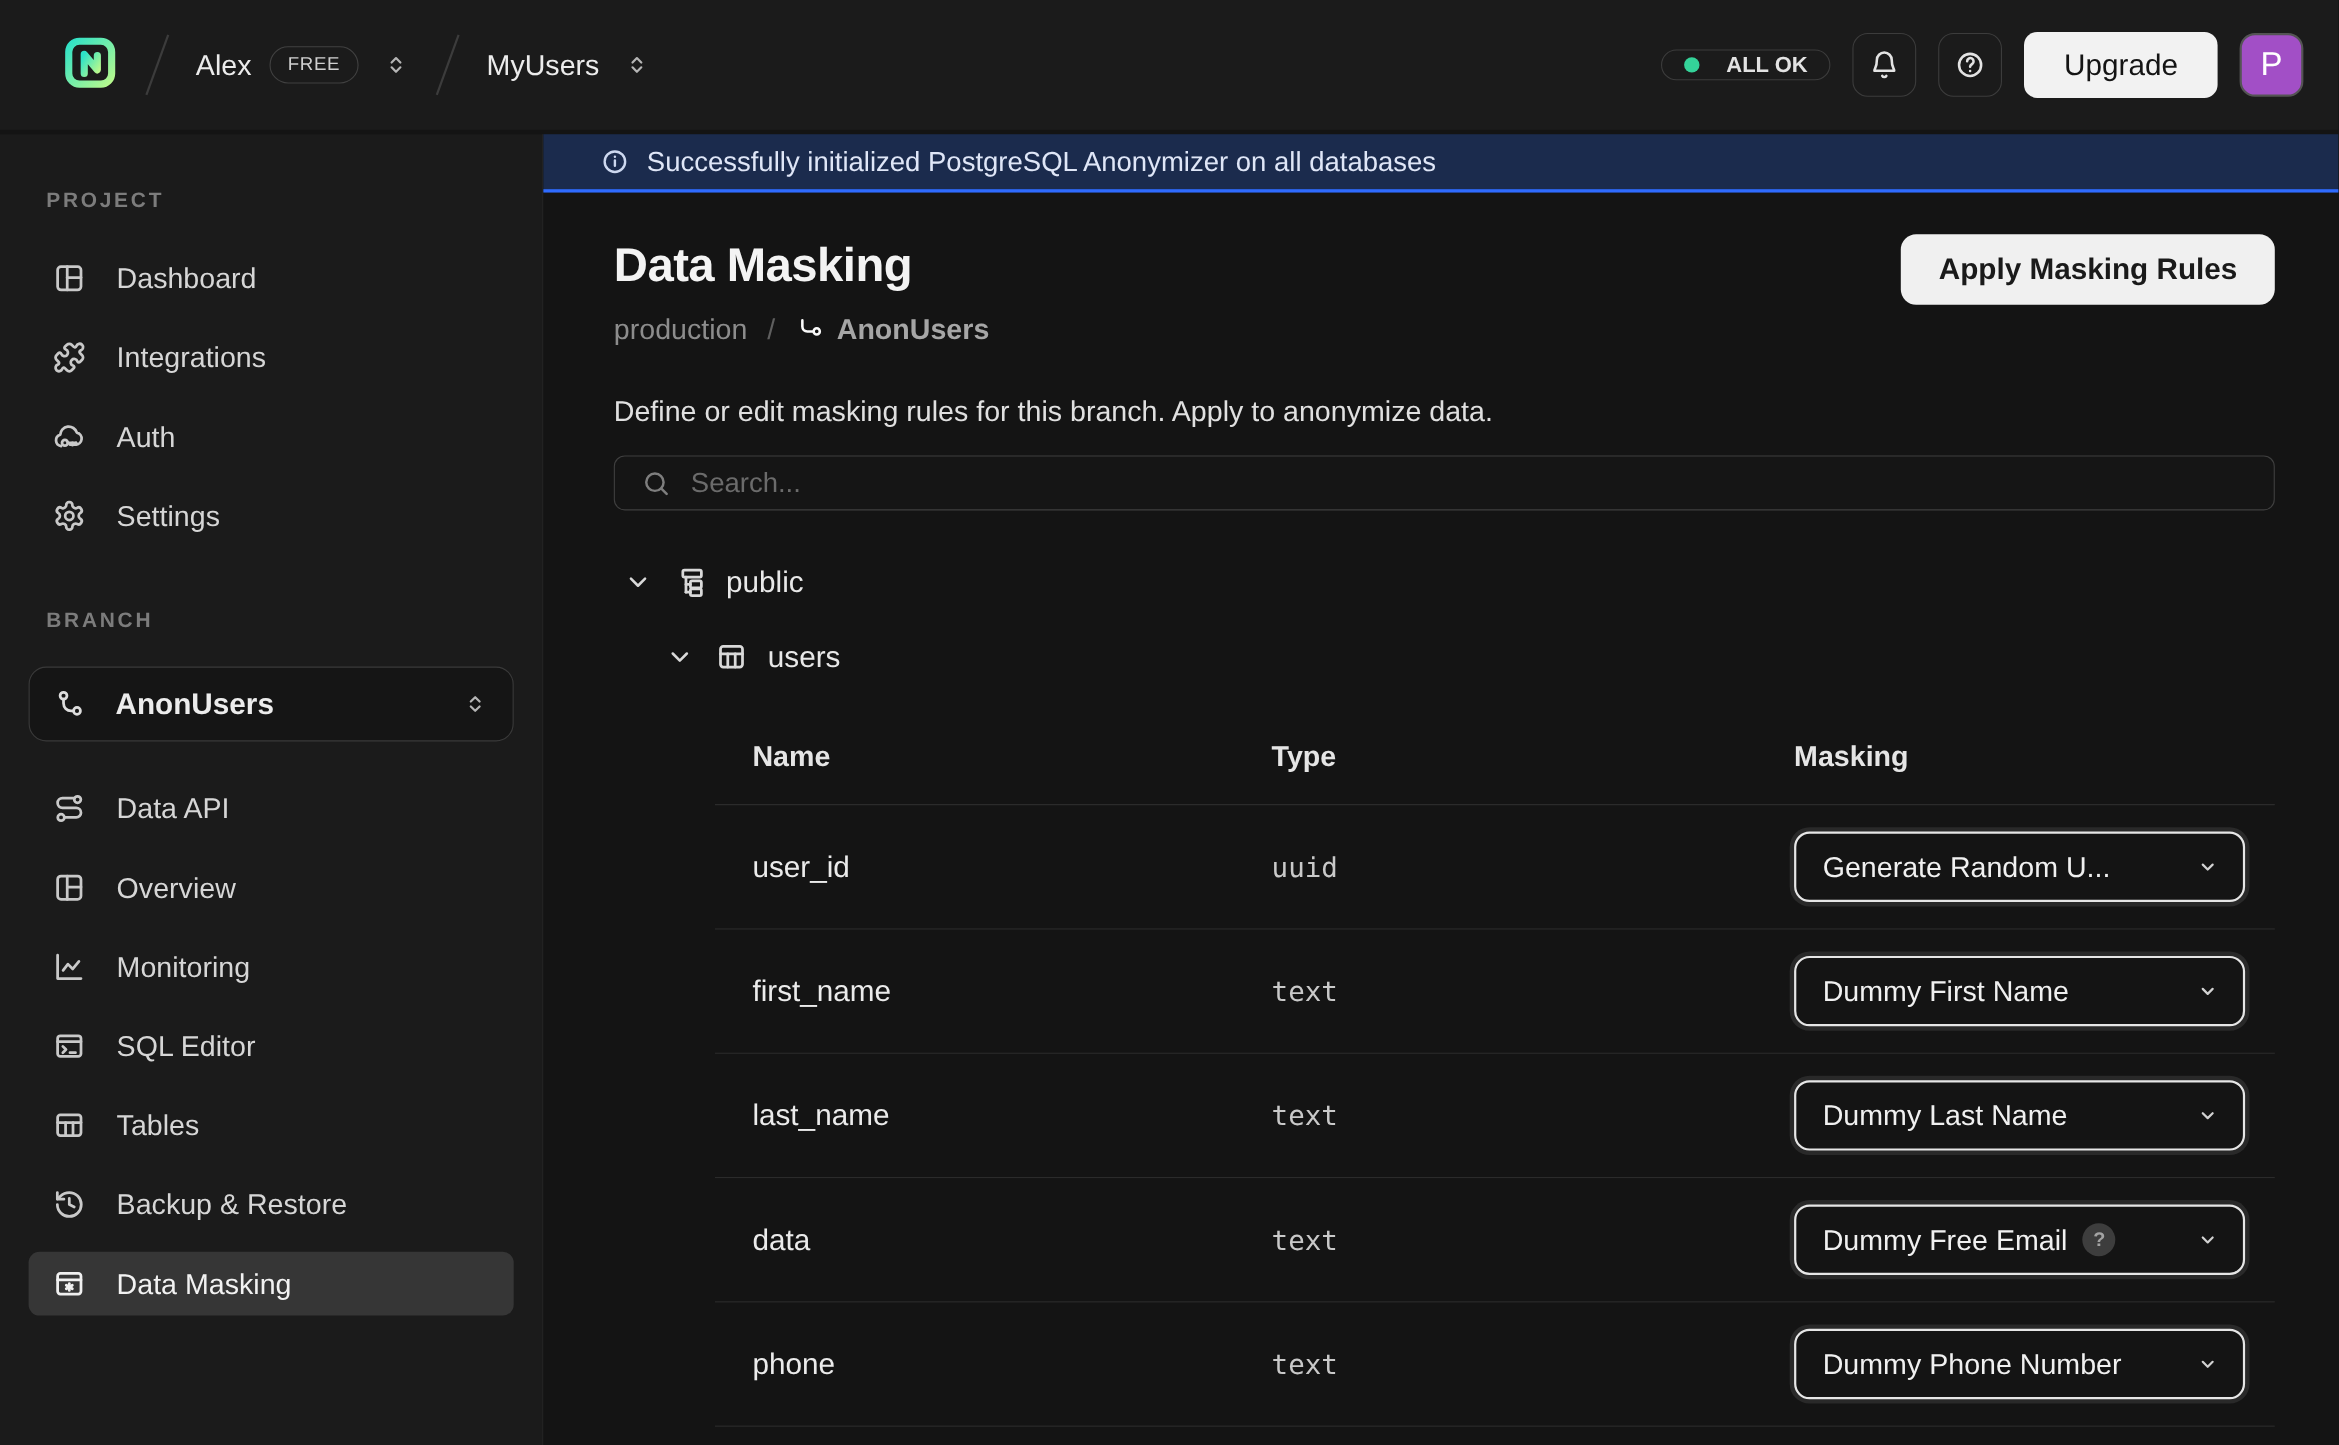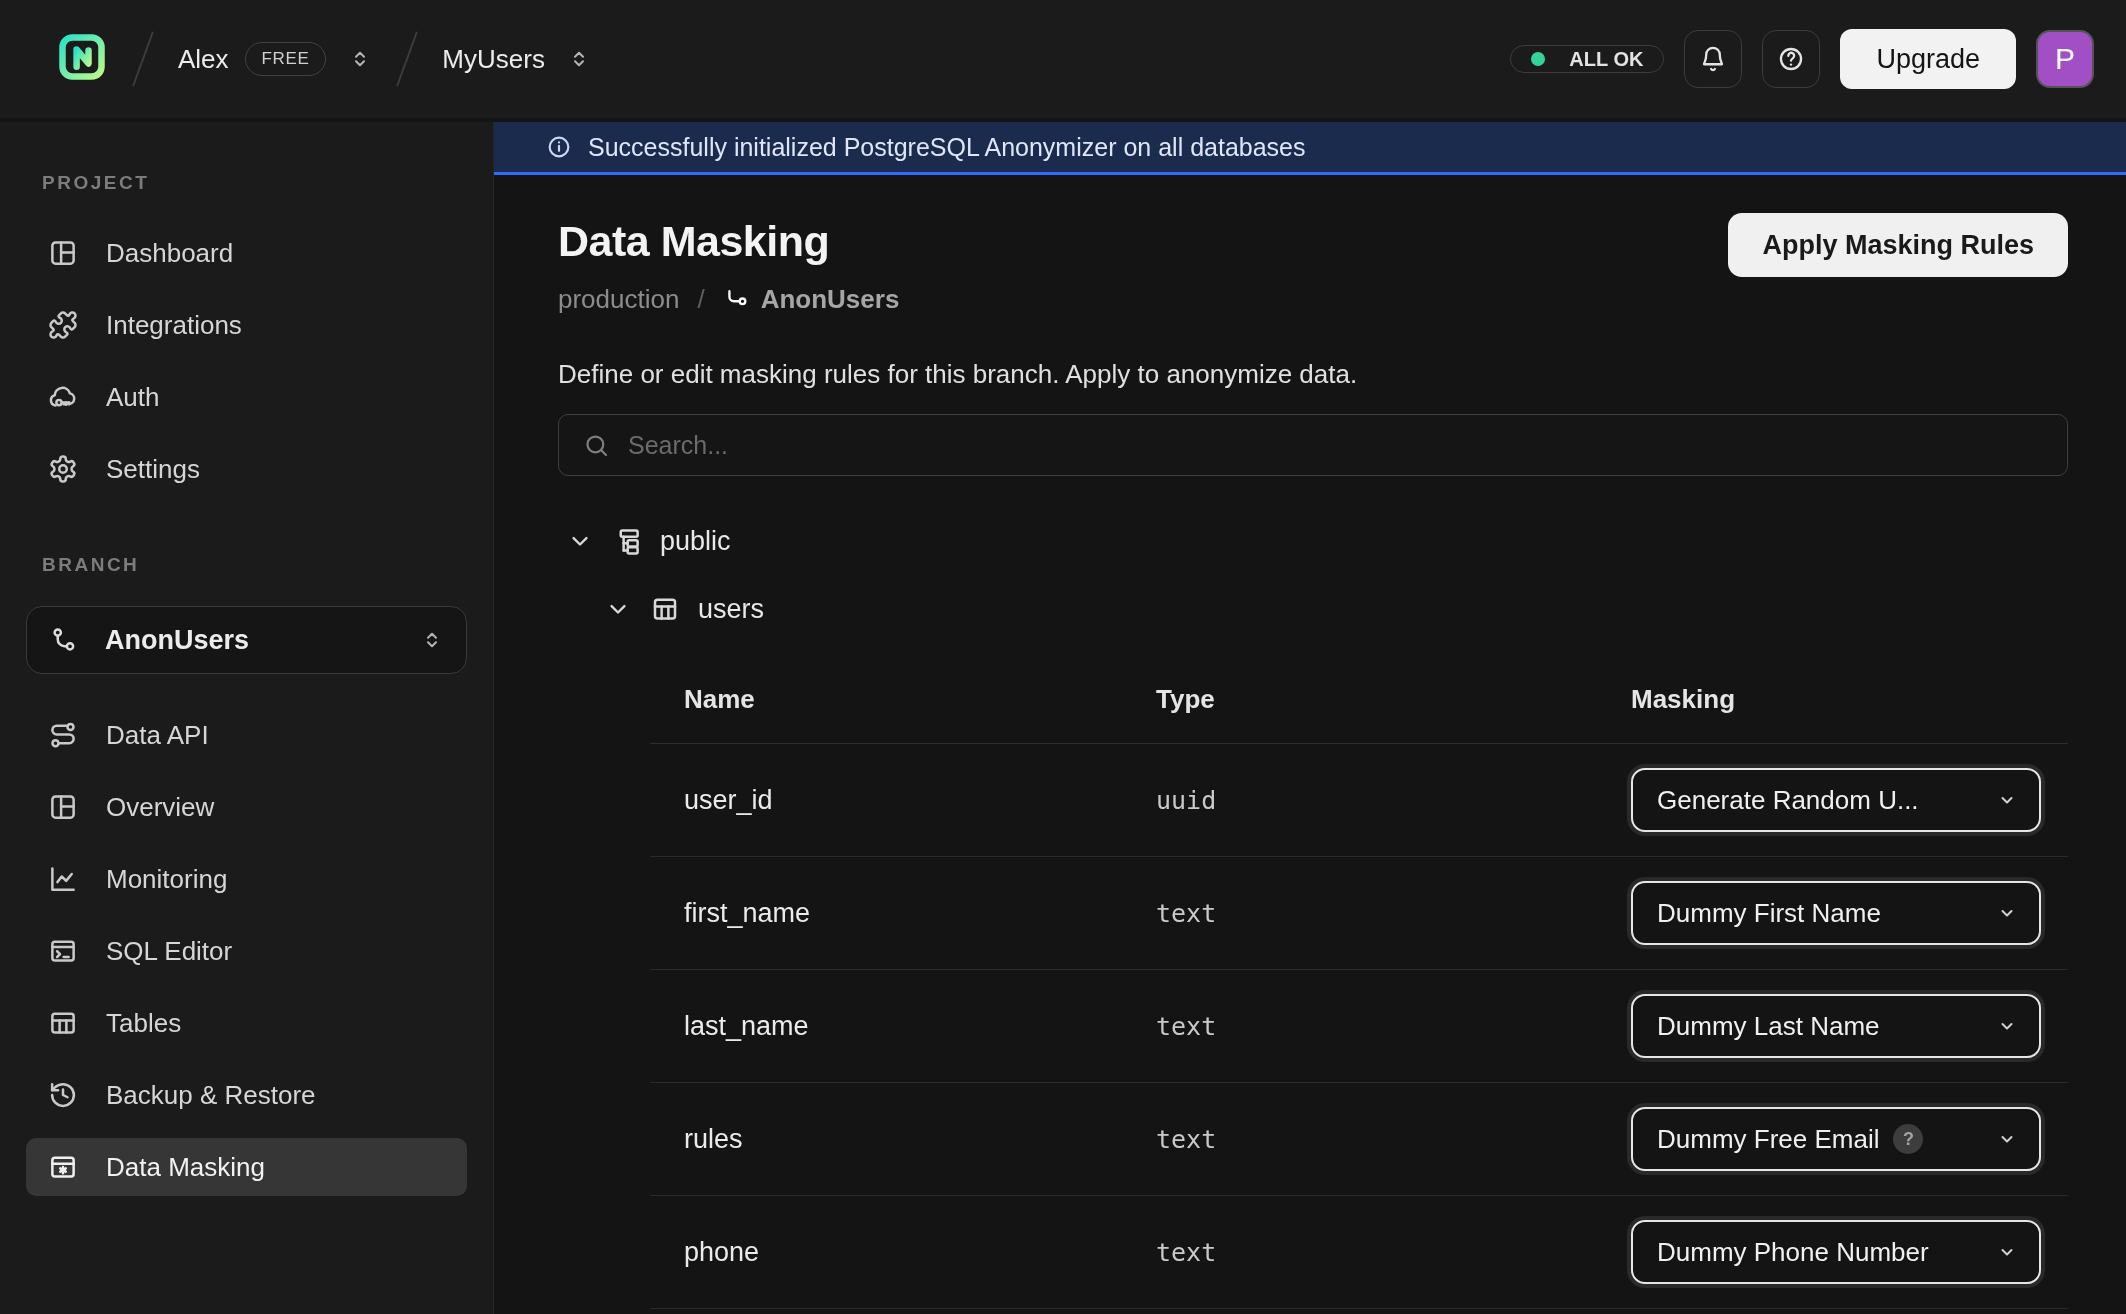--- a/index.html
+++ b/index.html
@@ -93,21 +93,21 @@
   .breadcrumb .parent { color:#8c8c8c; cursor:pointer; }
   .breadcrumb .sep { color:#5f5f5f; margin:0 18px; }
   .breadcrumb svg { width:28px; height:28px; color:#fafafa; margin-right:10px; }
   .breadcrumb .current { color:#a6a6a6; font-weight:700; }
   .apply-btn {
     margin-top:38px; height:64px; padding:0 34px; border:none; border-radius:14px;
     background:#f0f0f0; color:#1a1a1a; font-size:27px; font-weight:700; font-family:inherit; cursor:pointer;
   }
   .description { margin-top:44px; font-size:26px; color:#e0e0e0; }
   .search-box {
-    margin-top:24px; height:62px; border:1px solid #3f3f3f; border-radius:10px; background:#151515;
+    margin-top:24px; height:50px; border:1px solid #3f3f3f; border-radius:10px; background:#151515;
     display:flex; align-items:center; gap:18px; padding:0 24px;
   }
   .search-box svg { width:27px; height:27px; color:#7e7e7e; flex:0 0 27px; }
   .search-box input {
     flex:1; background:transparent; border:none; outline:none; color:#e6e6e6;
     font-size:25px; font-family:inherit;
   }
   .search-box input::placeholder { color:#6b6b6b; }
 
   
@@ -414,21 +414,21 @@
             <span class="cell-type">text</span>
             <div class="mask-select">
               <span class="sel-label">Dummy Last Name</span>
               <svg class="ic" viewBox="0 0 24 24" stroke-width="1.9">
                   <path d="m7.5 10 4.5 4.5 4.5-4.5"></path>
                 </svg>
             </div>
           </div>
 
           <div class="grid-row trow">
-            <span class="cell-name">rules</span>
+            <span class="cell-name">data</span>
             <span class="cell-type">text</span>
             <div class="mask-select">
               <span class="sel-label">Dummy Free Email</span>
               <span class="help-badge">?</span>
               <svg class="ic" viewBox="0 0 24 24" stroke-width="1.9">
                   <path d="m7.5 10 4.5 4.5 4.5-4.5"></path>
                 </svg>
             </div>
           </div>
 

